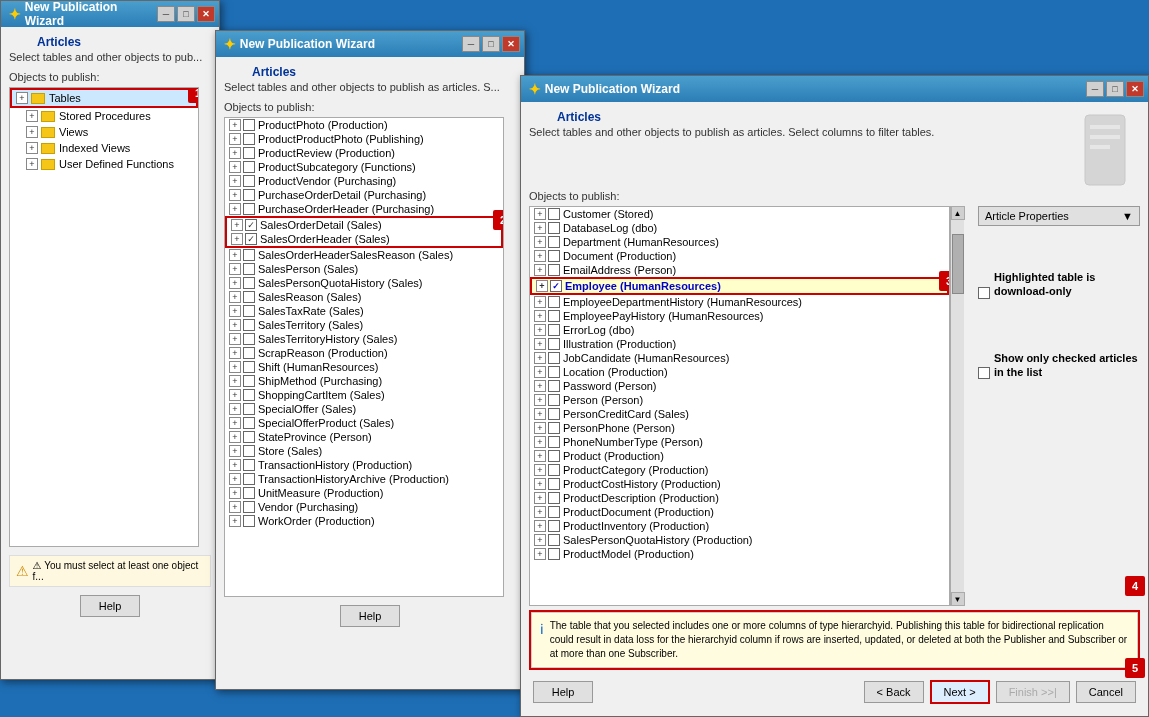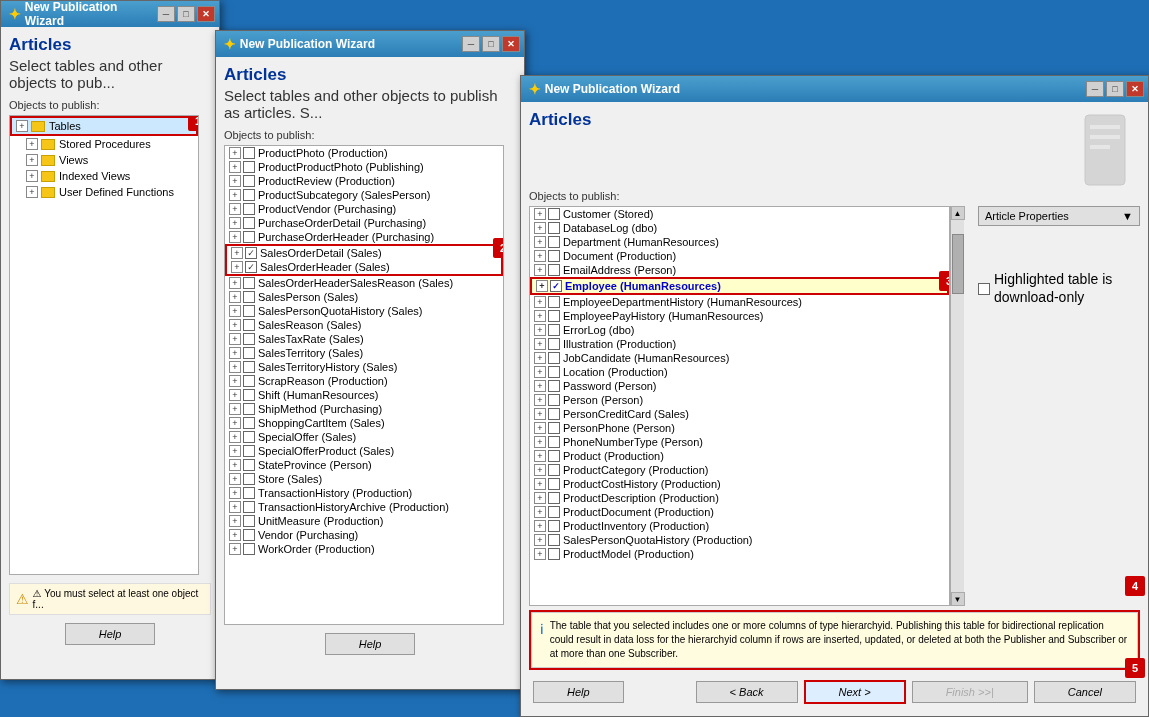--- a/index.html
+++ b/index.html
@@ -82,28 +82,29 @@
 
     
     .window-3 {
       top: 75px;
       left: 520px;
       width: 629px;
       height: 642px;
     }
 
     .section-title {
-      font-size: 17px;
+      font-size: 12px;
       font-weight: bold;
       color: #003399;
       margin-bottom: 2px;
+      margin-left: 28px;
     }
 
     .section-subtitle {
-      font-size: 15px;
+      font-size: 11px;
       color: #333;
       margin-bottom: 8px;
     }
 
     .objects-label {
       font-size: 11px;
       color: #333;
       margin-bottom: 4px;
     }
 
@@ -187,27 +188,26 @@
       font-weight: bold;
       font-size: 11px;
       display: flex;
       align-items: center;
       justify-content: center;
       border-radius: 2px;
       pointer-events: none;
     }
 
     .btn {
-      padding: 4px 33px;
+      padding: 4px 12px;
       background: #e0e0e0;
       border: 1px solid #999;
       cursor: pointer;
       font-size: 11px;
       min-width: 60px;
-      font-style: italic;
     }
 
     .btn.highlighted-btn {
       border: 2px solid #cc0000;
       background: #ddeeff;
     }
 
     
     .info-bar {
       background: #fffce0;
@@ -260,24 +260,25 @@
       background: #e0e0e0;
       border: 1px solid #999;
       padding: 3px 6px;
       font-size: 11px;
       cursor: pointer;
       width: 100%;
     }
 
     .checkbox-option {
       display: flex;
-      align-items: center;
+      align-items: flex-end;
       gap: 4px;
-      font-size: 14px;
+      font-size: 11px;
       line-height: 1.3;
+      font-weight: bold;
     }
 
     .cb-box {
       width: 12px;
       height: 12px;
       border: 1px solid #666;
       background: white;
       flex-shrink: 0;
       margin-top: 1px;
     }
@@ -425,21 +426,21 @@
           <span>ProductProductPhoto (Publishing)</span>
         </div>
         <div class="tree-item">
           <span class="tree-expand">+</span>
           <span class="tree-checkbox"></span>
           <span>ProductReview (Production)</span>
         </div>
         <div class="tree-item">
           <span class="tree-expand">+</span>
           <span class="tree-checkbox"></span>
-          <span>ProductSubcategory (SalesPerson)</span>
+          <span>ProductSubcategory (Functions)</span>
         </div>
         <div class="tree-item">
           <span class="tree-expand">+</span>
           <span class="tree-checkbox"></span>
           <span>ProductVendor (Purchasing)</span>
         </div>
         <div class="tree-item">
           <span class="tree-expand">+</span>
           <span class="tree-checkbox"></span>
           <span>PurchaseOrderDetail (Purchasing)</span>
@@ -581,20 +582,21 @@
     <div class="window-controls">
       <div class="win-btn minimize">─</div>
       <div class="win-btn restore">□</div>
       <div class="win-btn close">✕</div>
     </div>
   </div>
   <div class="window-content" style="padding: 8px; height: calc(100% - 26px); display: flex; flex-direction: column;">
     <div style="display: flex; justify-content: space-between; align-items: flex-start;">
       <div style="flex:1;">
         <div class="section-title">Articles</div>
+        <div class="section-subtitle">Select tables and other objects to publish as articles. Select columns to filter tables.</div>
       </div>
 
       <div style="width:70px; height:80px; opacity:0.25; display:flex; align-items:center; justify-content:center;">
         <svg width="60" height="80" viewBox="0 0 60 80">
           <rect x="10" y="5" width="40" height="70" rx="4" fill="#888" stroke="#555"></rect>
           <rect x="15" y="15" width="30" height="4" fill="#ccc"></rect>
           <rect x="15" y="25" width="30" height="4" fill="#ccc"></rect>
           <rect x="15" y="35" width="20" height="4" fill="#ccc"></rect>
         </svg>
       </div>
@@ -755,20 +757,24 @@
 
         <div style="height: 12px;"></div>
 
         <div class="checkbox-option">
           <div class="cb-box"></div>
           <span>Highlighted table is download-only</span>
         </div>
 
         <div style="height: 20px;"></div>
 
+        <div class="checkbox-option">
+          <div class="cb-box"></div>
+          <span>Show only checked articles in the list</span>
+        </div>
 
         <div style="position: relative; margin-top: auto; padding-top: 20px;">
           <div class="step-badge" style="bottom: 10px; right: -5px;">4</div>
         </div>
       </div>
     </div>
 
     <div style="border: 2px solid #cc0000; margin-top: 4px; position: relative;">
       <div class="info-bar">
         <span class="info-icon">ℹ</span>

